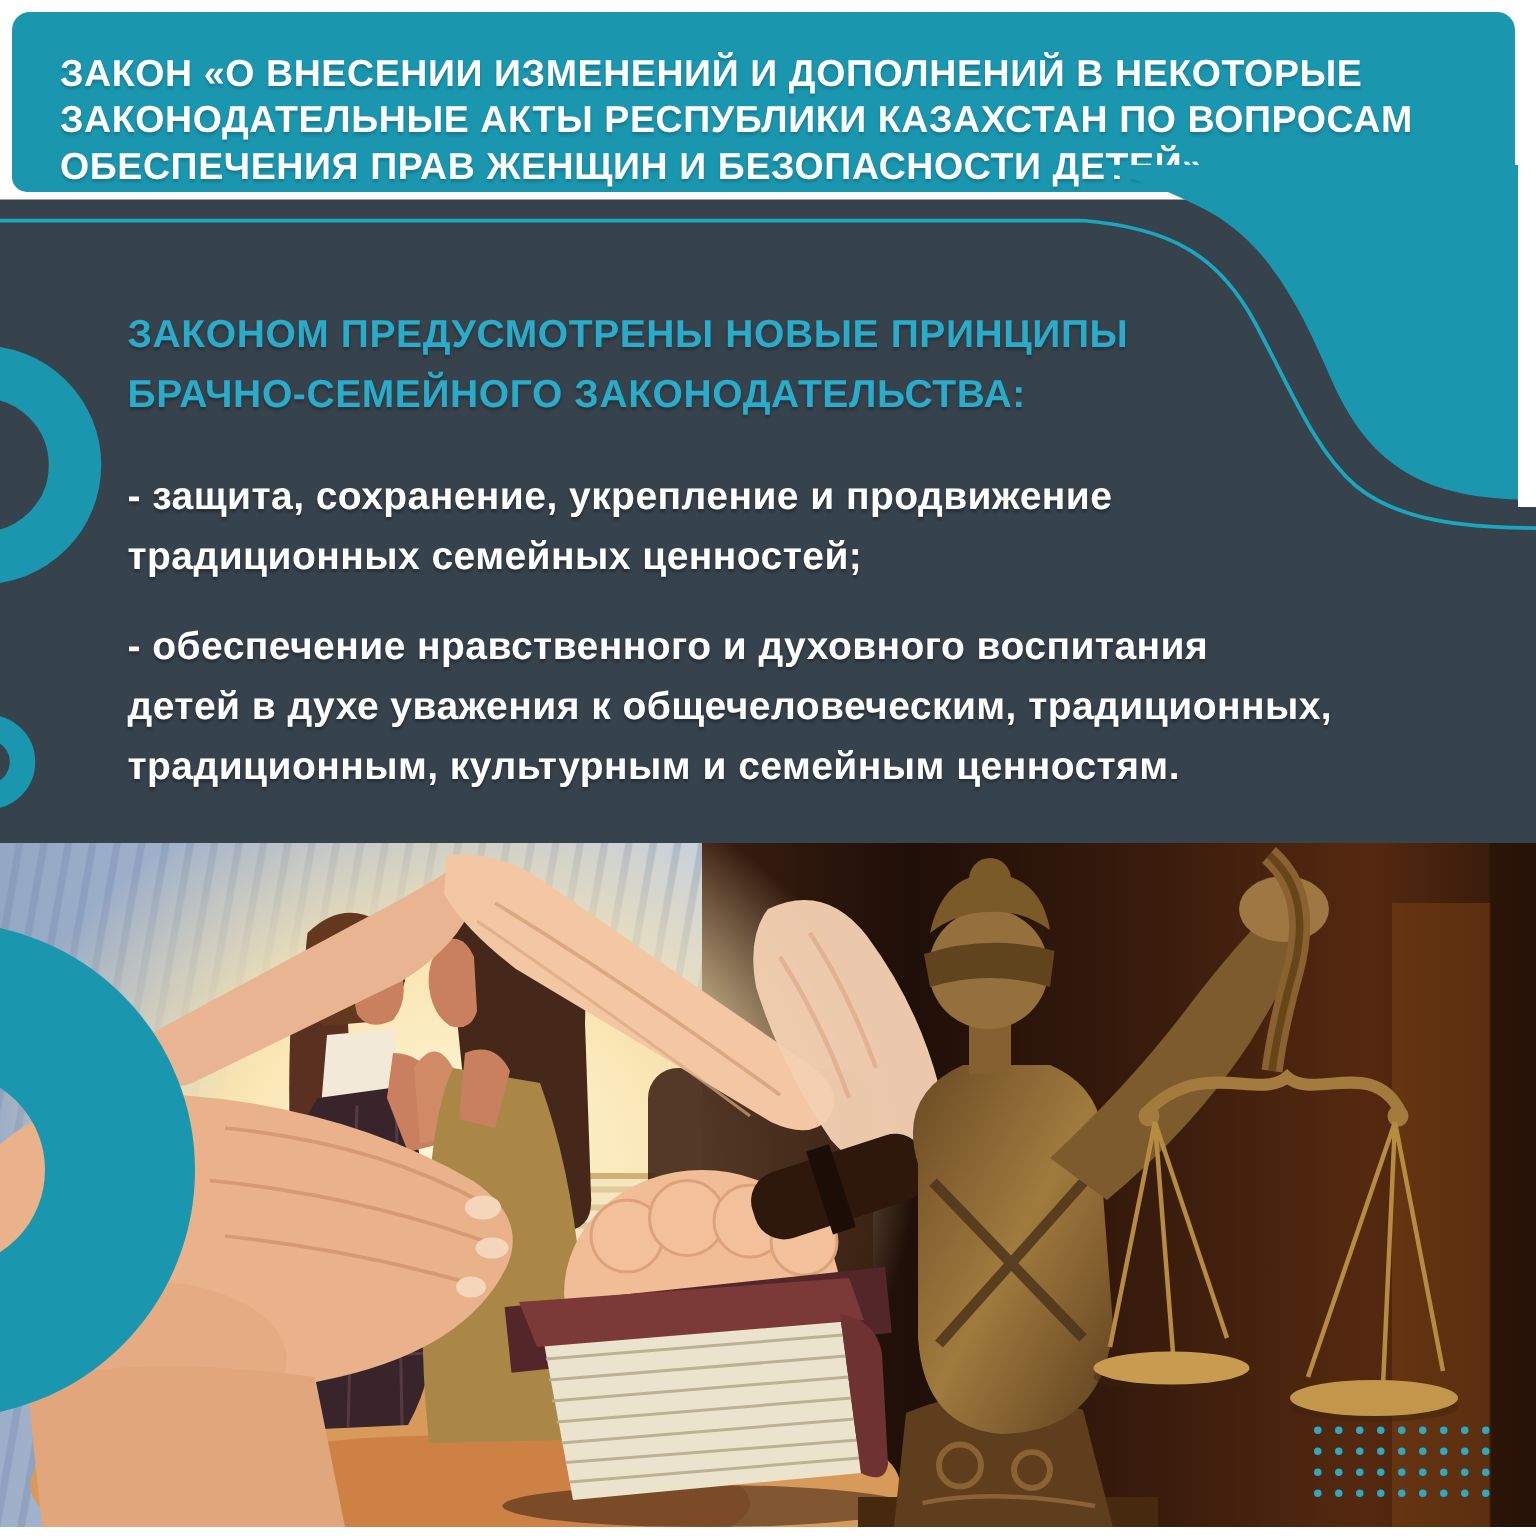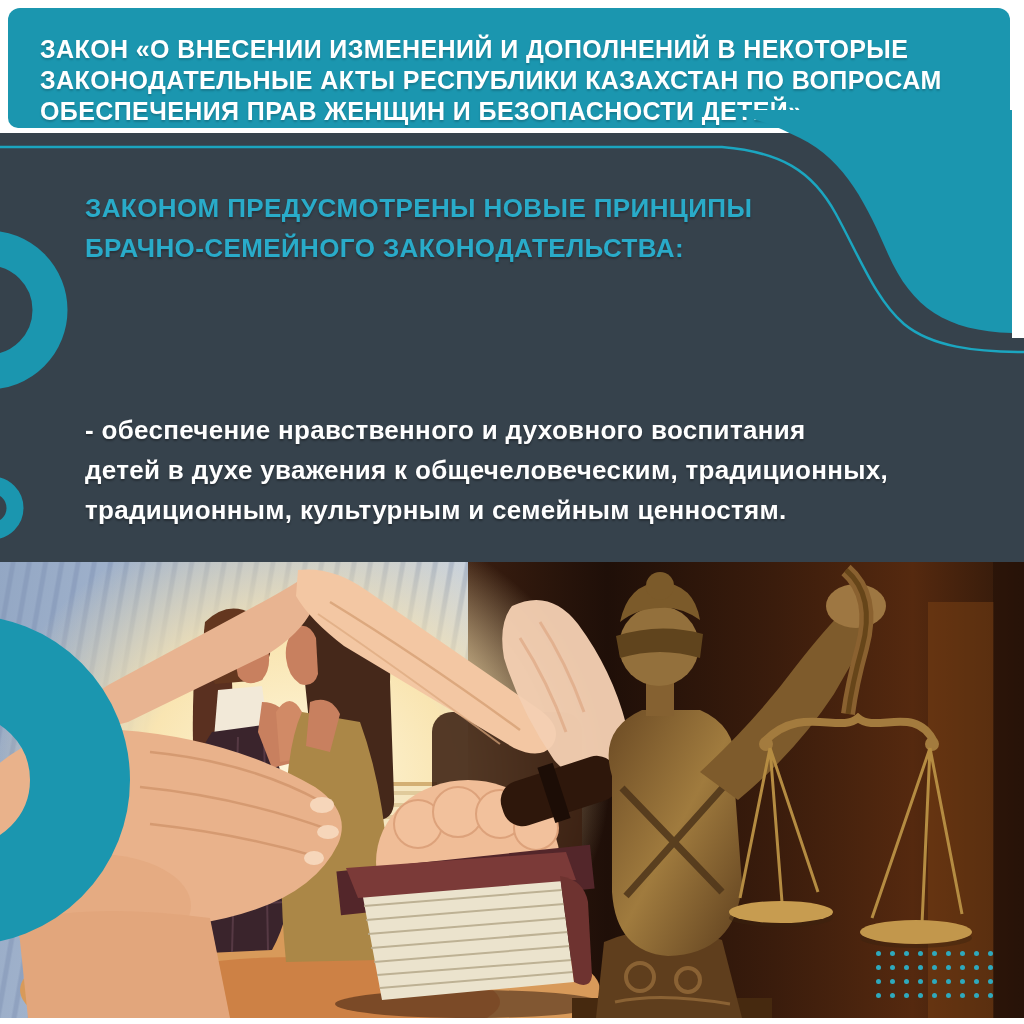--- a/index.html
+++ b/index.html
@@ -19,21 +19,21 @@
     font-size:25px; line-height:31px; font-weight:bold;
     letter-spacing:.4px; white-space:pre-line;
     text-shadow:0 2px 2px rgba(0,0,0,.18);
   }
   
   .law-card {
     position:absolute; left:0; top:133px; width:1024px; height:429px;
     background:var(--card_bg,#36424c);
   }
   .card-heading {
-    position:absolute; left:85px; top:188px; z-index:4;
+    position:absolute; left:85px; top:202px; z-index:4;
     color:var(--heading_cyan,#29abc9);
     font-size:26px; line-height:40px; font-weight:bold;
     letter-spacing:.4px; white-space:pre-line;
     text-shadow:0 2px 2px rgba(0,0,0,.25);
   }
   .bullet {
     position:absolute; left:85px; z-index:4;
     color:#ffffff; font-size:26px; line-height:40px; font-weight:bold;
     letter-spacing:.3px; white-space:pre-line;
     text-shadow:0 2px 2px rgba(0,0,0,.3);
@@ -59,20 +59,22 @@
 
   <header class="header-band">
     <div class="poster-title">ЗАКОН «О ВНЕСЕНИИ ИЗМЕНЕНИЙ И ДОПОЛНЕНИЙ В НЕКОТОРЫЕ
 ЗАКОНОДАТЕЛЬНЫЕ АКТЫ РЕСПУБЛИКИ КАЗАХСТАН ПО ВОПРОСАМ
 ОБЕСПЕЧЕНИЯ ПРАВ ЖЕНЩИН И БЕЗОПАСНОСТИ ДЕТЕЙ»</div>
   </header>
 
   <section class="law-card"></section>
   <div class="card-heading">ЗАКОНОМ ПРЕДУСМОТРЕНЫ НОВЫЕ ПРИНЦИПЫ
 БРАЧНО-СЕМЕЙНОГО ЗАКОНОДАТЕЛЬСТВА:</div>
+  <div class="bullet bullet-1">- защита, сохранение, укрепление и продвижение
+традиционных семейных ценностей;</div>
   <div class="bullet bullet-2">- обеспечение нравственного и духовного воспитания
 детей в духе уважения к общечеловеческим, традиционных,
 традиционным, культурным и семейным ценностям.</div>
 
   <svg class="decor-svg" width="1024" height="1024" viewBox="0 0 1024 1024" aria-hidden="true">
 
     <path d="M 740 110 L 1012 110 L 1012 333 C 946 331 912 308 888 254 C 868 208 846 160 800 138 C 782 129 762 120 740 116 Z" fill="var(--teal_accent,#1b96af)"></path>
 
     <rect x="1012" y="0" width="12" height="338" fill="#ffffff"></rect>
 

